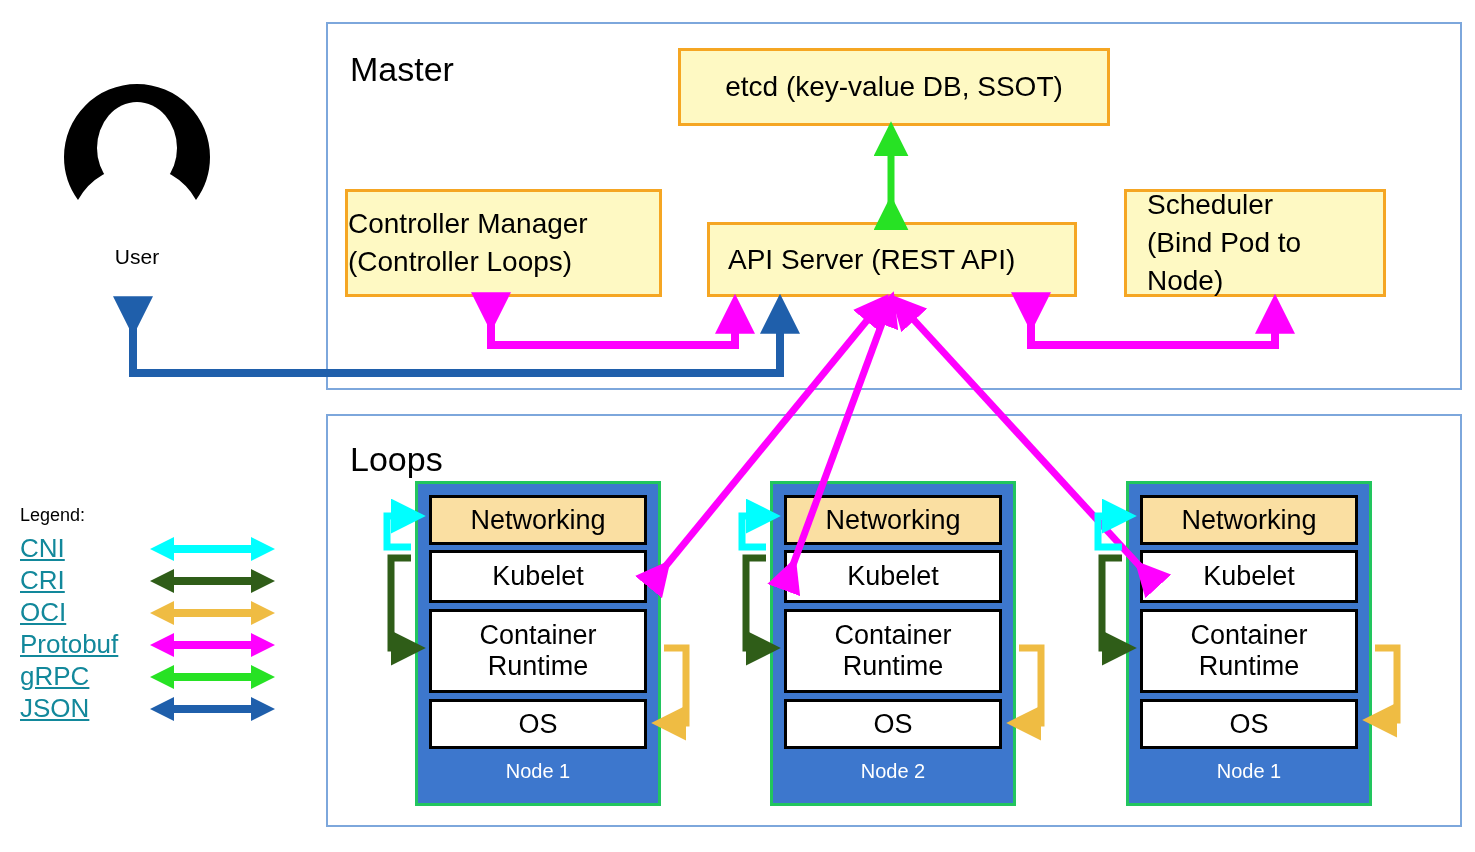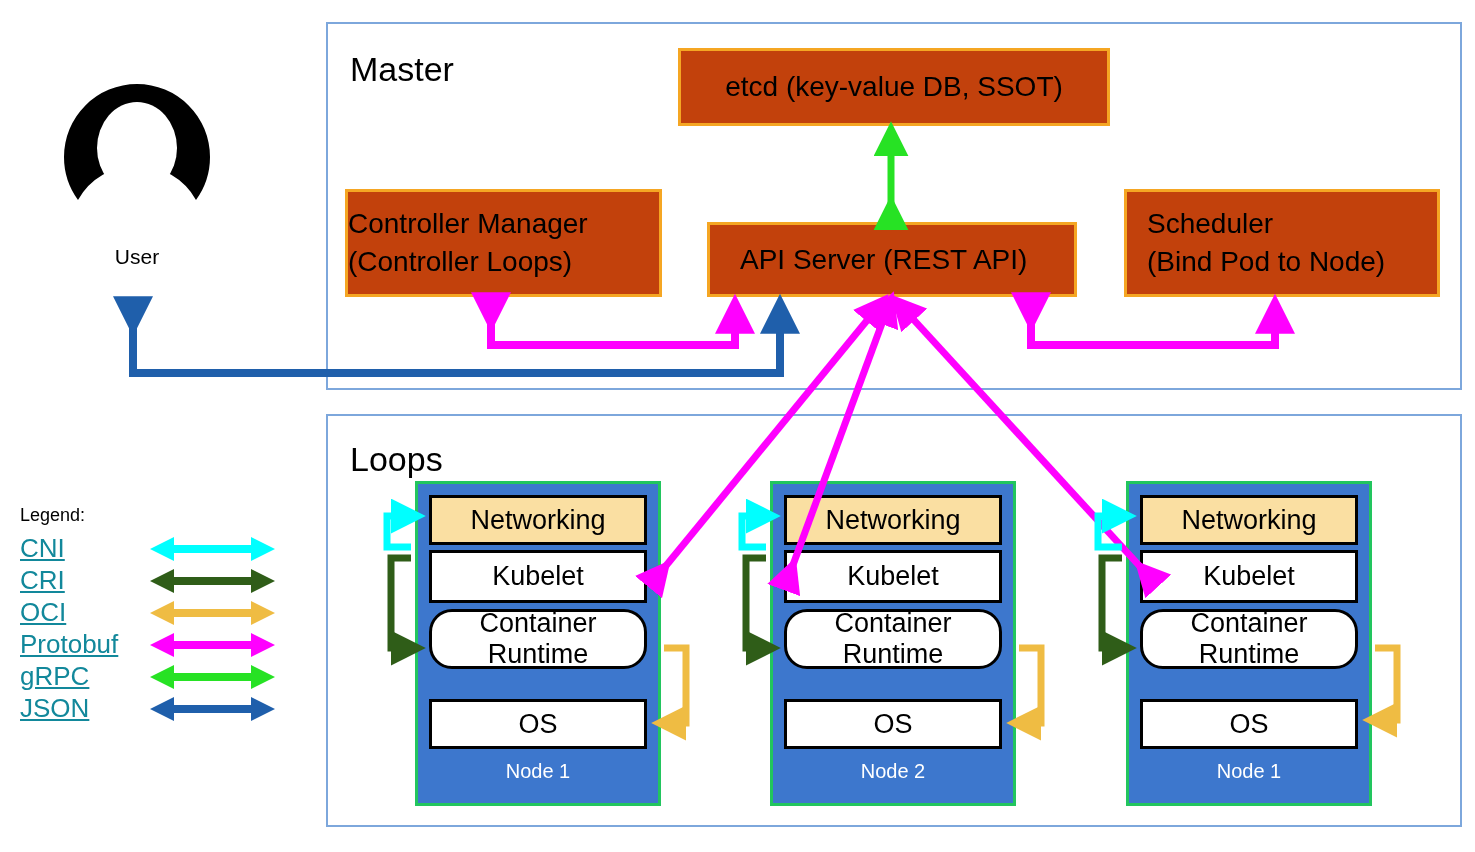--- a/index.html
+++ b/index.html
@@ -15,41 +15,41 @@
 
   
   .group-box{border:2px solid #7da7dc;background:#ffffff;box-sizing:border-box;}
   #master-box{left:326px;top:22px;width:1136px;height:368px;}
   #nodes-box{left:326px;top:414px;width:1136px;height:413px;}
   .group-title{font-size:34px;line-height:38px;color:#000;}
   #master-title{left:350px;top:50px;}
   #nodes-title{left:350px;top:440px;}
 
   
-  .comp{position:absolute;border:3px solid #f5a623;background:#c2410c;box-sizing:border-box;
+  .comp{position:absolute;border:3px solid #f5a623;background:#fef9c3;box-sizing:border-box;
         display:flex;align-items:center;}
   .comp .txt{font-size:28px;line-height:38px;color:#000;}
   #etcd-box{left:678px;top:48px;width:432px;height:78px;justify-content:center;}
   #etcd-box .txt{text-align:center;}
   #cm-box{left:345px;top:189px;width:317px;height:108px;padding-left:0;}
-  #api-box{left:707px;top:222px;width:370px;height:75px;padding-left:30px;}
-  #sched-box{left:1124px;top:189px;width:316px;height:108px;padding-left:20px;}
+  #api-box{left:707px;top:222px;width:370px;height:75px;padding-left:18px;}
+  #sched-box{left:1124px;top:189px;width:262px;height:108px;padding-left:20px;}
 
   
   .node{position:absolute;top:481px;width:246px;height:325px;background:#3d77cd;
         border:3px solid #22c55e;box-sizing:border-box;}
   #node-1{left:415px;}
   #node-2{left:770px;}
   #node-3{left:1126px;}
   .node .cell{position:absolute;left:11px;right:11px;border:3px solid #000;box-sizing:border-box;
               background:#ffffff;display:flex;align-items:center;justify-content:center;
               font-size:27px;line-height:31px;color:#000;text-align:center;}
   .cell.networking{top:11px;height:50px;background:#fadfa2;}
   .cell.kubelet{top:66px;height:53px;}
-  .cell.runtime{top:125px;height:60px;border-radius:23px;}
+  .cell.runtime{top:125px;height:84px;}
   .cell.os{top:215px;height:50px;}
   .node .node-label{position:absolute;left:0;right:0;top:275px;text-align:center;
                     font-size:20px;line-height:24px;color:#ffffff;}
 
   
   #legend{position:absolute;left:20px;top:500px;width:270px;}
   #legend-title{font-size:18px;line-height:30px;color:#000;margin-bottom:3px;}
   .legend-row{position:relative;height:32px;}
   .legend-link{position:absolute;left:0;top:0;font-size:26px;line-height:31px;color:#12889b;
                text-decoration:underline;cursor:pointer;white-space:nowrap;}

